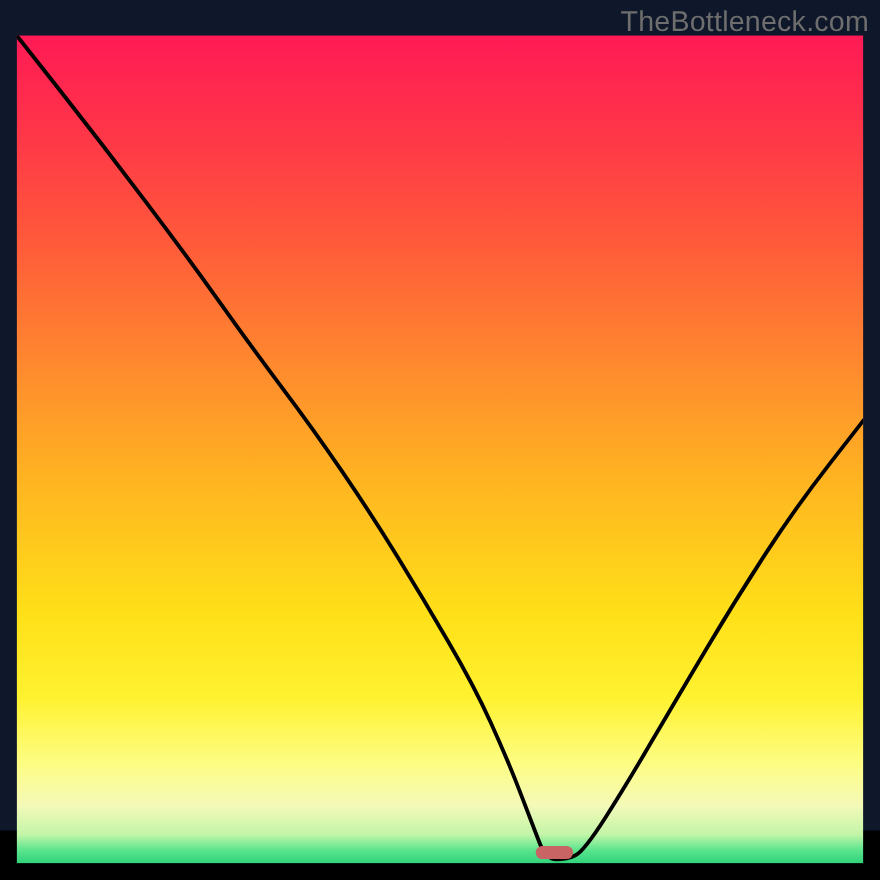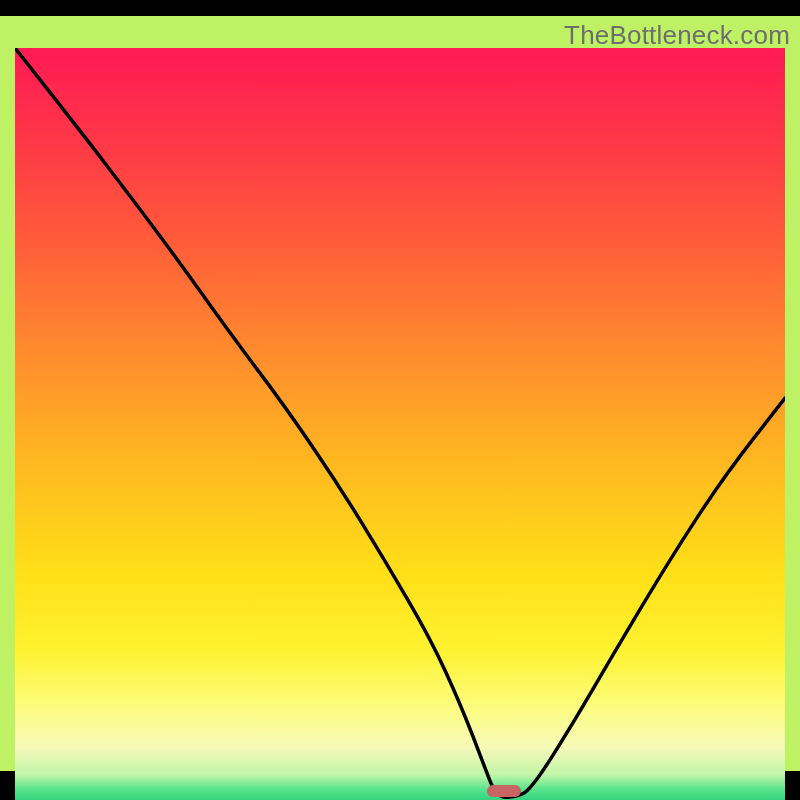--- a/index.html
+++ b/index.html
@@ -7,22 +7,21 @@
     padding: 0;
     width: 800px;
     height: 800px;
     background: #000;
     overflow: hidden;
   }
   .frame {
     position: relative;
     width: 800px;
     height: 755px;
-    background: #bef264;
-    margin-top: 16px;
+    background: #0f172a;
   }
   .watermark {
     position: absolute;
     top: 4px;
     right: 10px;
     color: #6e6e6e;
     font-family: Arial, Helvetica, sans-serif;
     font-size: 26px;
     font-weight: 400;
     letter-spacing: 0.2px;

